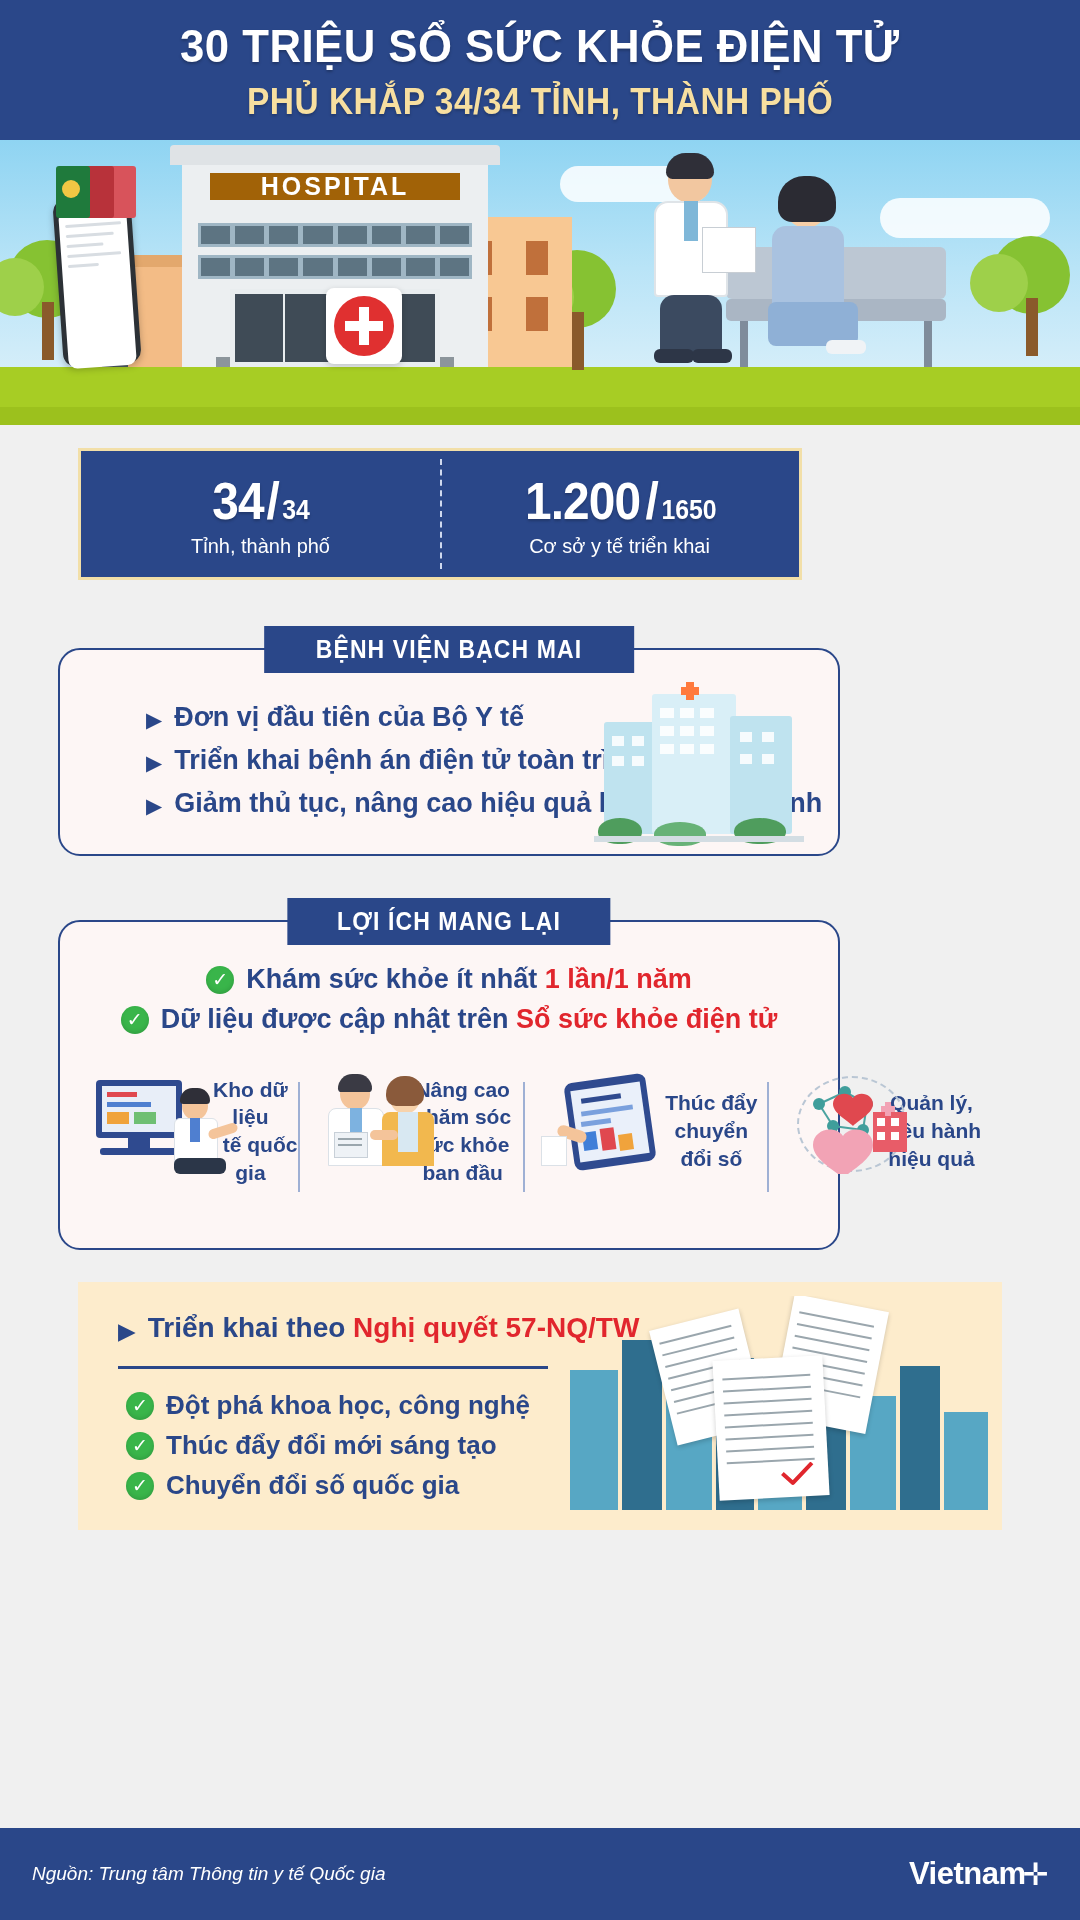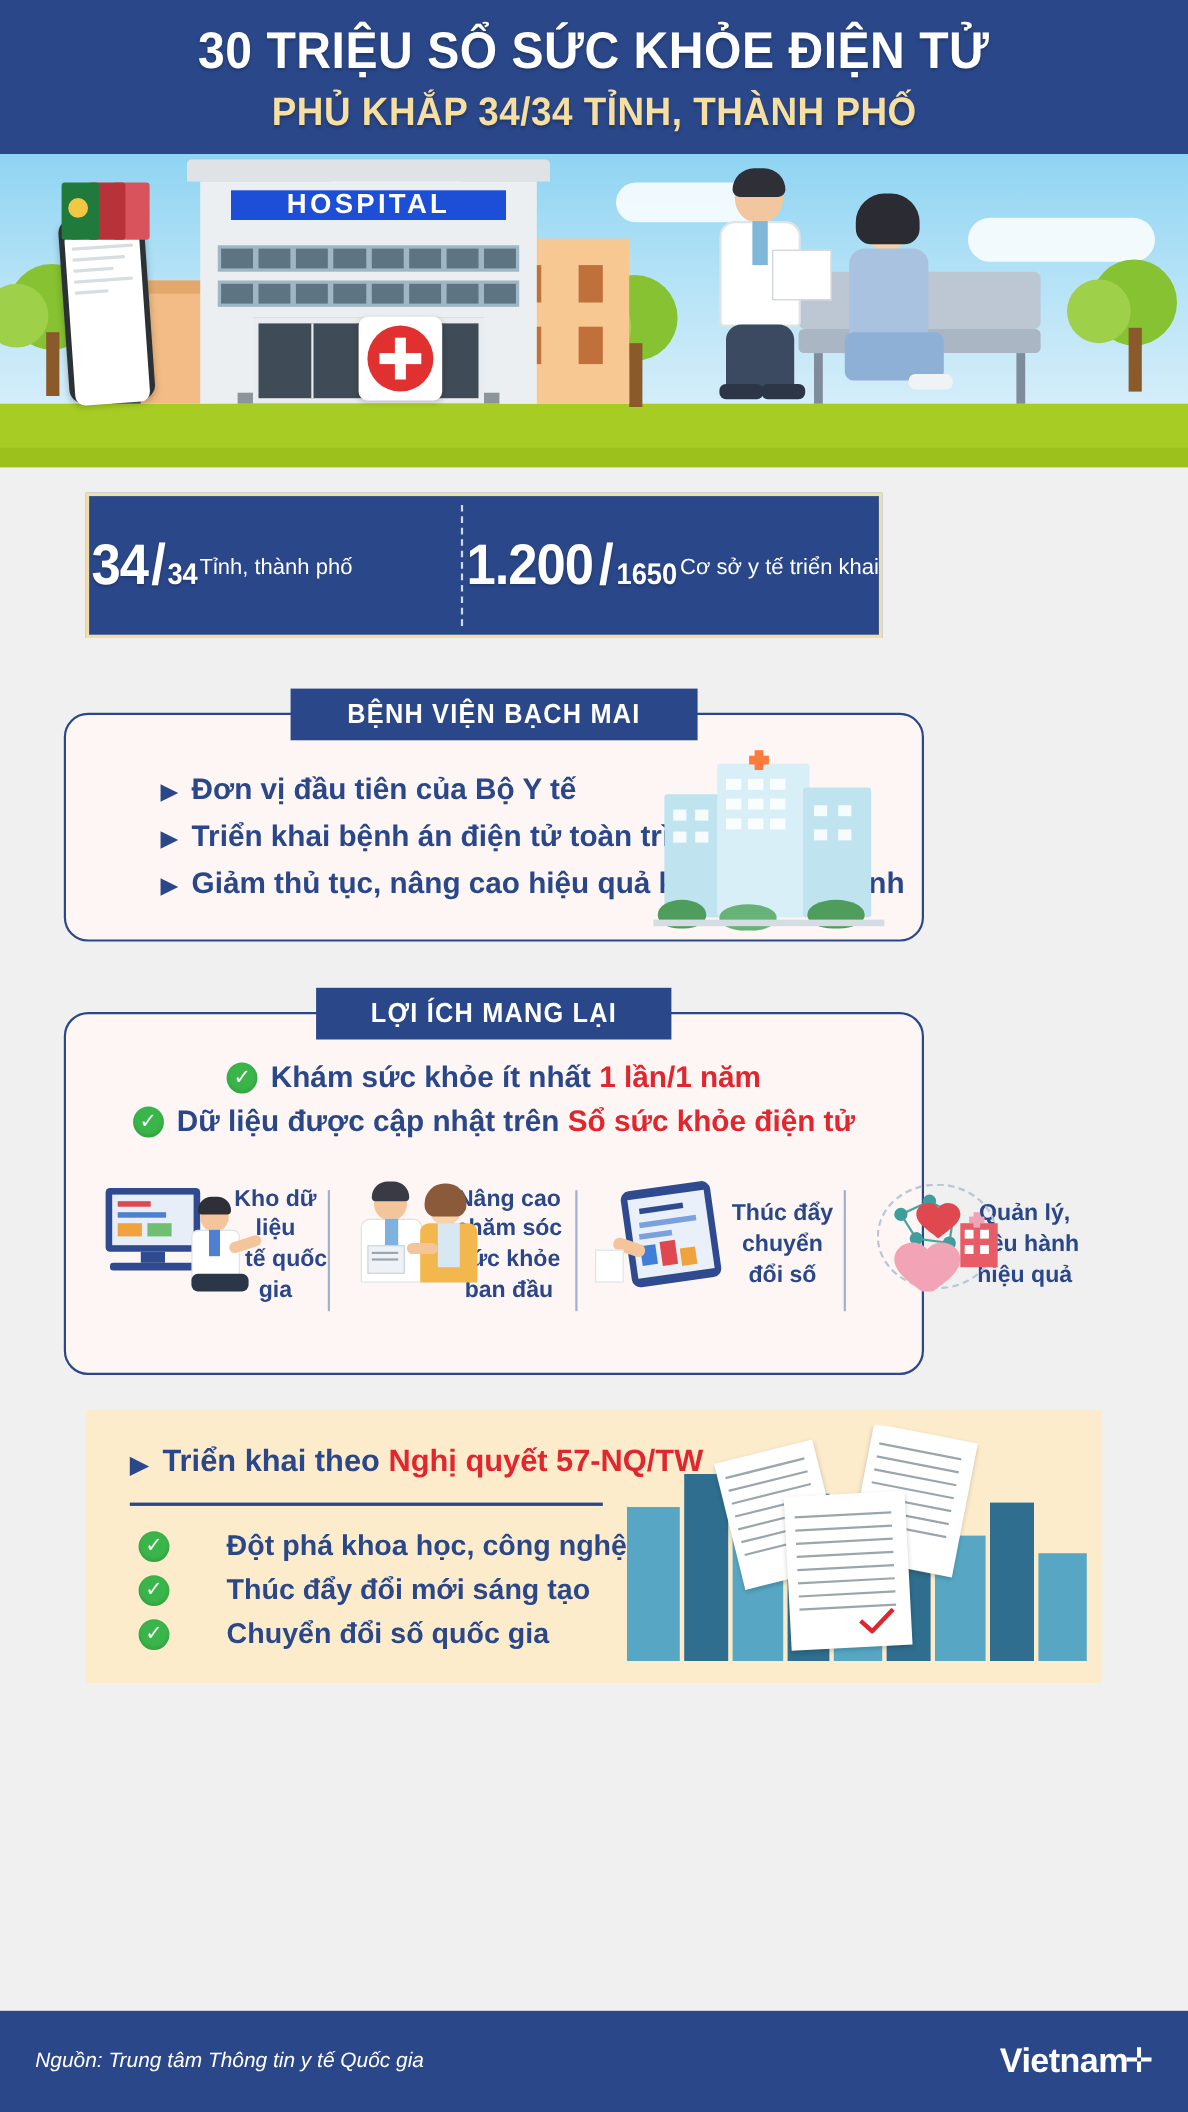--- a/index.html
+++ b/index.html
@@ -43,21 +43,21 @@
   .tree .trunk { position:absolute; left:34px; top:62px; width:12px; height:58px; background:#8a5a2b; }
 
   .bldg-left { position:absolute; left:88px; bottom:58px; width:120px; height:112px; background:#f3bc86; }
   .bldg-left .band { position:absolute; left:0; top:0; width:120px; height:12px; background:#e3a86d; }
   .bldg-left .door { position:absolute; left:14px; bottom:0; width:26px; height:44px; background:#4e5a63; }
   .bldg-teal { position:absolute; left:196px; bottom:58px; width:92px; height:130px; background:#74b4b8; }
 
   .hospital { position:absolute; left:170px; bottom:58px; width:330px; height:222px; }
   .hosp-roof { position:absolute; left:0; top:0; width:330px; height:20px; background:#dfe3e6; border-radius:4px 4px 0 0; }
   .hosp-body { position:absolute; left:12px; top:20px; width:306px; height:202px; background:#eceff1; }
-  .hosp-sign { position:absolute; left:40px; top:28px; width:250px; height:27px; background:#1d4ed8; display:flex; align-items:center; justify-content:center; }
+  .hosp-sign { position:absolute; left:40px; top:28px; width:250px; height:27px; background:#a16207; display:flex; align-items:center; justify-content:center; }
   .hosp-sign span { color:#fff; font-weight:bold; font-size:25px; letter-spacing:3px; }
   .hosp-win-row { position:absolute; left:28px; width:274px; height:24px; background:#9fb6c4; display:flex; gap:5px; padding:3px; }
   .hosp-win-row i { flex:1; background:#5d7482; display:block; }
   .hosp-entry { position:absolute; left:60px; bottom:0; width:210px; height:78px; background:#3f4b56; border:5px solid #e9edef; }
   .hosp-entry .pane { position:absolute; top:0; bottom:0; width:2px; background:#e9edef; }
   .hosp-canopy { position:absolute; left:46px; bottom:0; width:238px; height:10px; background:#8c959b; }
 
   .cross-box { position:absolute; left:calc(50% - 38px); top:128px; width:76px; height:76px; background:#ffffff; border-radius:8px; box-shadow:0 2px 6px rgba(0,0,0,.18); }
   .cross-circle { position:absolute; left:8px; top:8px; width:60px; height:60px; border-radius:50%; background:#e03030; }
   .cross-circle:before { content:""; position:absolute; left:25px; top:11px; width:10px; height:38px; background:#fff; }
@@ -85,21 +85,21 @@
   .bench .leg { position:absolute; top:74px; width:8px; height:46px; background:#7f8c9b; }
 
   .fig-head { position:absolute; border-radius:50%; }
   .fig-body { position:absolute; border-radius:14px 14px 4px 4px; }
 
   
   .stats {
     position:absolute; left:78px; top:448px; width:724px; height:132px;
     background:#2a4789; border:3px solid #f2dfa8; display:flex;
   }
-  .stat { flex:1; display:flex; flex-direction:row; align-items:center; position:relative; }
+  .stat { flex:1; display:flex; flex-direction:column; align-items:center; justify-content:center; position:relative; }
   .stat + .stat:before {
     content:""; position:absolute; left:0; top:8px; bottom:8px; width:0;
     border-left:2px dashed #cfd9ee;
   }
   .stat-num { color:#fff; font-weight:bold; white-space:nowrap; display:flex; align-items:baseline; text-shadow:0 2px 3px rgba(0,0,0,.22); }
   .stat-big { font-size:52px; letter-spacing:-1px; transform:scaleX(.92); }
   .stat-small { font-size:27px; font-weight:bold; margin-left:1px; transform:scaleX(.92); }
   .stat-lbl { color:#fff; font-size:20px; margin-top:4px; white-space:nowrap; }
 
   
@@ -143,21 +143,21 @@
   .bn-icon { width:170px; height:100px; position:relative; margin-bottom:14px; }
   .bn-cap { font-size:21px; color:#2a4789; text-align:center; line-height:1.32; font-weight:600; }
 
   
   #resolution { left:78px; top:1282px; width:924px; height:248px; background:#fdeccc; border:none; border-radius:0; }
   .rs-head { position:absolute; left:40px; top:30px; display:flex; align-items:flex-start; }
   .rs-head .tri { font-size:23px; margin-top:8px; }
   .rs-htxt { font-size:28px; color:#2a4789; font-weight:bold; white-space:nowrap; }
   .rs-rule { position:absolute; left:40px; top:84px; width:430px; height:3px; background:#2a4789; }
   .rs-list { position:absolute; left:48px; top:108px; }
-  .rs-item { display:flex; align-items:center; margin-bottom:9px;gap:40px; }
+  .rs-item { display:flex; align-items:center; margin-bottom:9px; }
   .rs-txt { font-size:26px; color:#2a4789; font-weight:600; white-space:nowrap; }
   .rs-illus { position:absolute; right:6px; top:14px; width:430px; height:222px; overflow:hidden; }
   .city { position:absolute; background:#2f6e8e; }
   .city.l { background:#57a7c4; }
   .doc { position:absolute; background:#fff; box-shadow:0 2px 5px rgba(0,0,0,.2); }
   .doc i { position:absolute; left:8%; right:12%; height:2px; background:#9aa6ad; display:block; }
 
   
   .footer { position:absolute; left:0; bottom:0; width:1080px; height:92px; background:#2a4789; display:flex; align-items:center; justify-content:space-between; padding:0 32px; }
   .src { color:#fff; font-size:19px; font-style:italic; }

